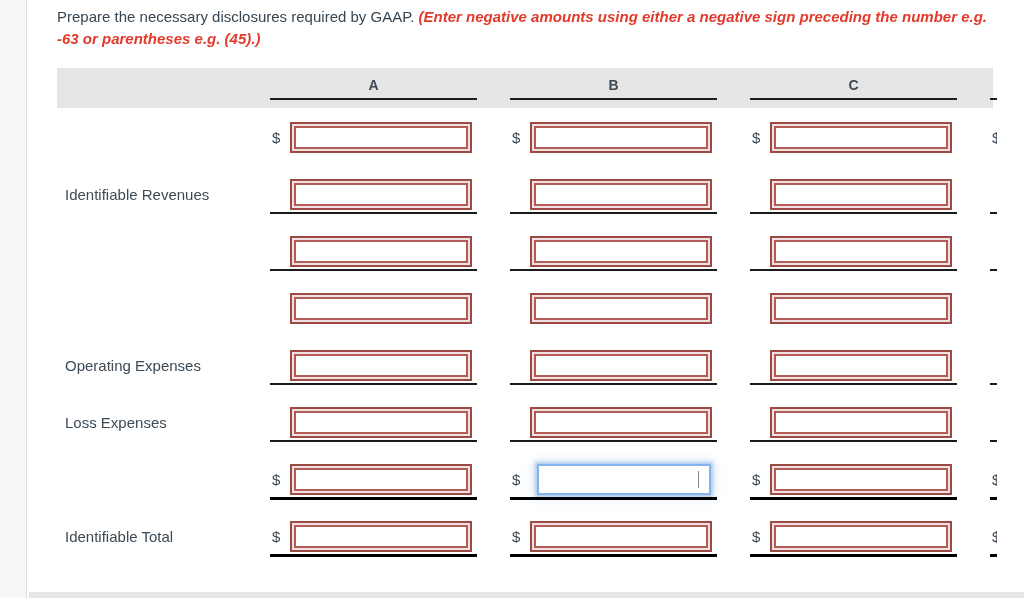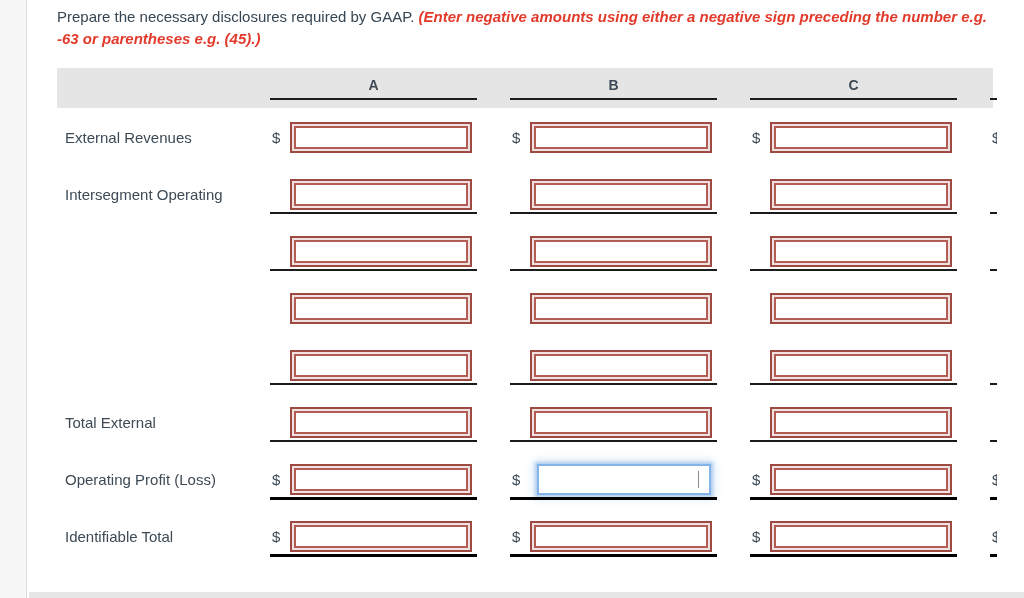--- a/index.html
+++ b/index.html
@@ -55,21 +55,20 @@
     </div>
     <div class="hcol" style="left:693px">
       <span class="hlabel">C</span>
       <i class="hline"></i>
     </div>
     <div class="hcol" style="left:933px">
       <i class="hline"></i>
     </div>
 
     <div class="trow" style="top:54px">
-      <span class="rlabel">External Revenues</span>
       <div class="cell" style="left:213px">
         <span class="dollar">$</span>
         <div class="ibox">
             <input class="field" style="">
           </div>
       </div>
       <div class="cell" style="left:453px">
         <span class="dollar">$</span>
         <div class="ibox">
             <input class="field" style="">
@@ -81,21 +80,21 @@
             <input class="field" style="">
           </div>
       </div>
       <div class="cell" style="left:933px">
         <span class="dollar">$</span>
 
       </div>
     </div>
 
     <div class="trow" style="top:111px">
-      <span class="rlabel">Intersegment Operating</span>
+      <span class="rlabel">Identifiable Revenues</span>
       <div class="cell" style="left:213px">
         <div class="ibox">
             <input class="field" style="">
           </div>
         <i class="uline"></i>
       </div>
       <div class="cell" style="left:453px">
         <div class="ibox">
             <input class="field" style="">
           </div>
@@ -153,20 +152,21 @@
         <div class="ibox">
             <input class="field" style="">
           </div>
       </div>
       <div class="cell" style="left:933px">
         
       </div>
     </div>
 
     <div class="trow" style="top:282px">
+      <span class="rlabel">Operating Expenses</span>
       <div class="cell" style="left:213px">
         <div class="ibox">
             <input class="field" style="">
           </div>
         <i class="uline"></i>
       </div>
       <div class="cell" style="left:453px">
         <div class="ibox">
             <input class="field" style="">
           </div>
@@ -178,21 +178,21 @@
           </div>
         <i class="uline"></i>
       </div>
       <div class="cell" style="left:933px">
 
         <i class="uline"></i>
       </div>
     </div>
 
     <div class="trow" style="top:339px">
-      <span class="rlabel">Total External</span>
+      <span class="rlabel">Loss Expenses</span>
       <div class="cell" style="left:213px">
         <div class="ibox">
             <input class="field" style="">
           </div>
         <i class="uline"></i>
       </div>
       <div class="cell" style="left:453px">
         <div class="ibox">
             <input class="field" style="">
           </div>
@@ -204,21 +204,20 @@
           </div>
         <i class="uline"></i>
       </div>
       <div class="cell" style="left:933px">
 
         <i class="uline"></i>
       </div>
     </div>
 
     <div class="trow" style="top:396px">
-      <span class="rlabel">Operating Profit (Loss)</span>
       <div class="cell" style="left:213px">
         <span class="dollar">$</span>
         <div class="ibox">
             <input class="field" style="">
           </div>
         <i class="uline total"></i>
       </div>
       <div class="cell" style="left:453px">
         <span class="dollar">$</span>
         <div class="ibox focused">

